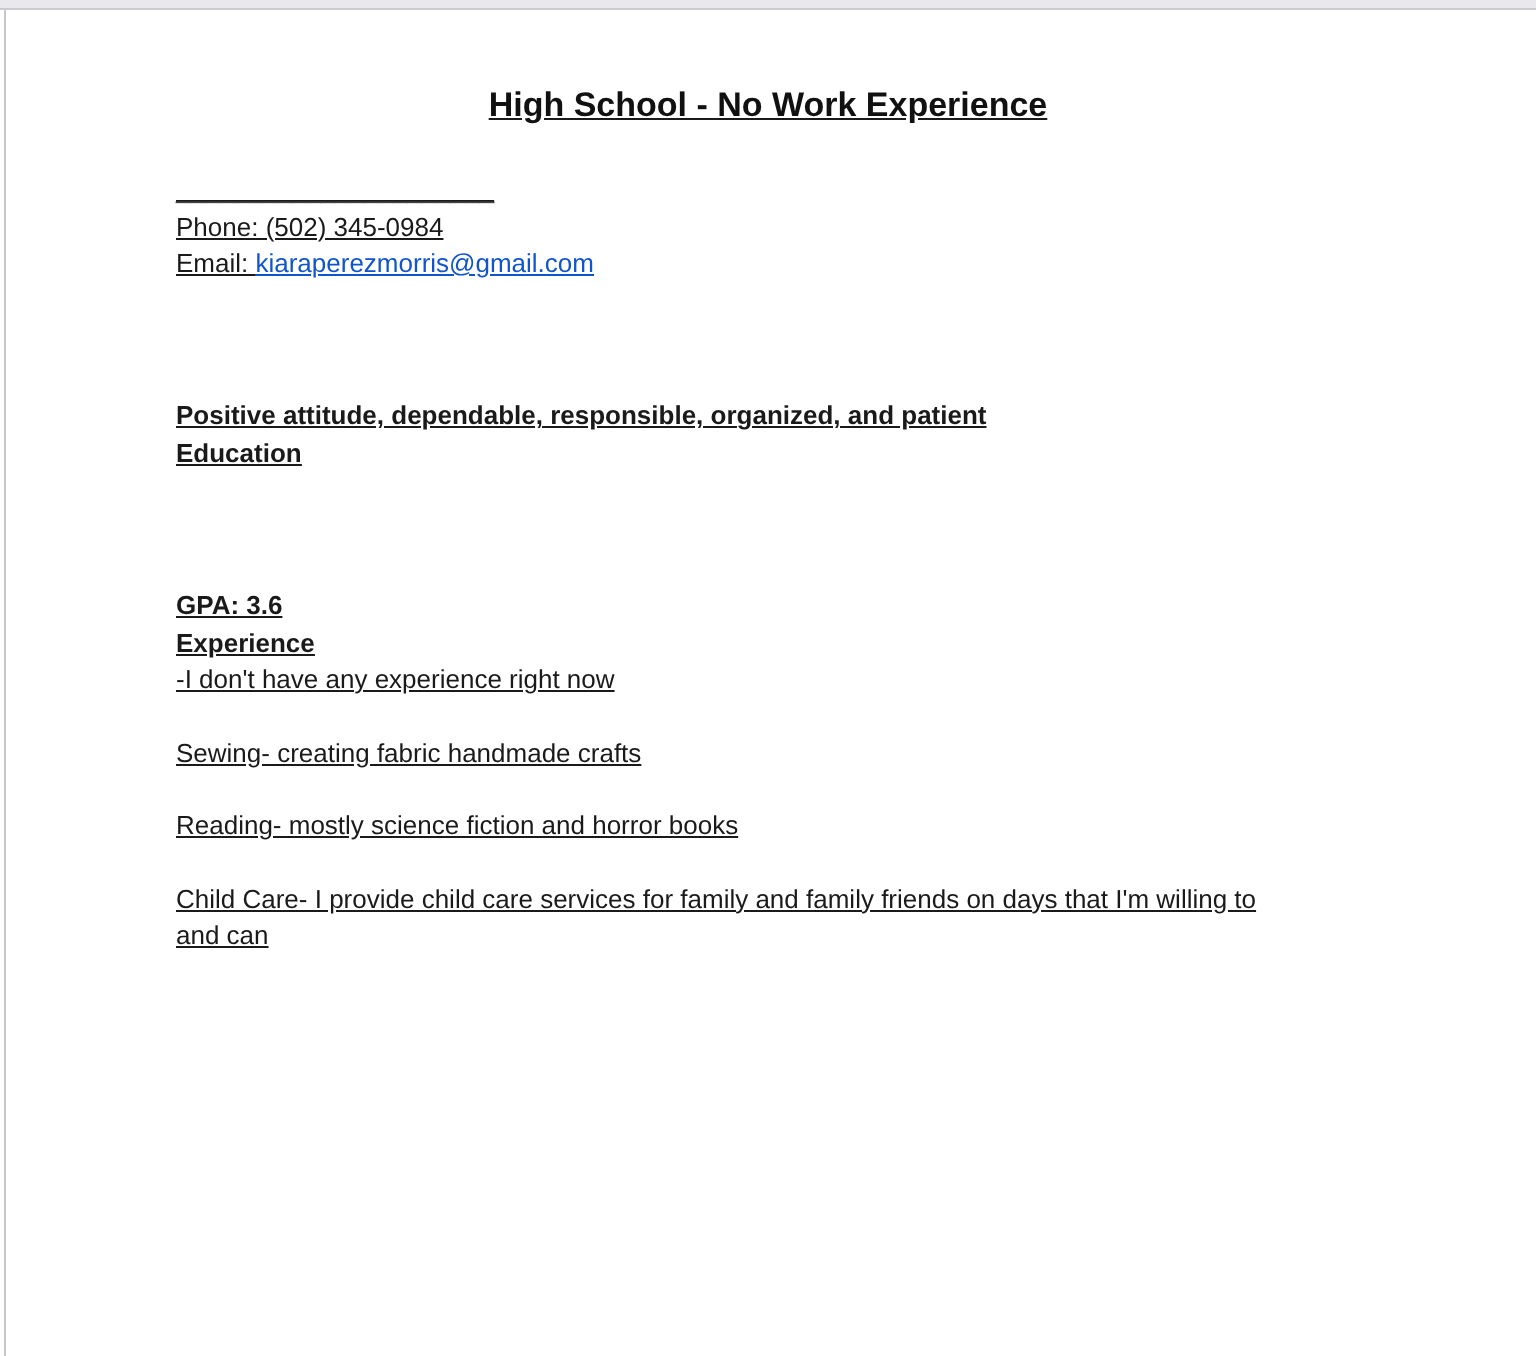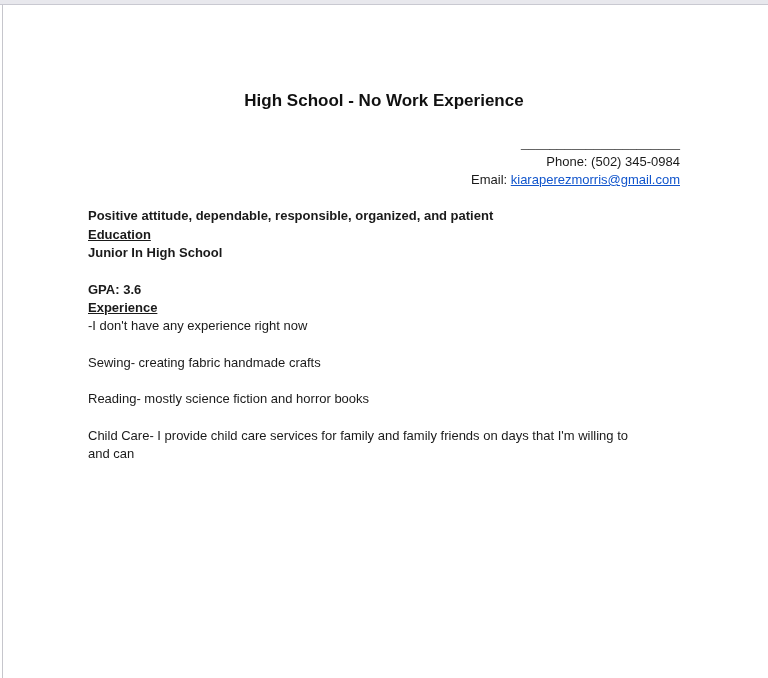--- a/index.html
+++ b/index.html
@@ -23,38 +23,39 @@
     position: absolute;
     top: 5px; bottom: 0; left: 2px;
     width: 1px;
     background: #c6c6cc;
   }
   .content {
     position: absolute;
     top: 5px;
     left: 88px;
     width: 592px;
-    padding-top: 85px;
+    padding-top: 37px;
+    text-decoration: underline;
   }
   .doc-title {
     font-size: 17px;
     font-weight: bold;
     line-height: 22px;
     text-align: center;
     color: #111111;
   }
   .line {
     font-size: 13px;
     line-height: 18.3px;
     min-height: 18.3px;
     white-space: normal;
   }
-  .center { text-align: right; }
+  .center { text-align: left; }
   .heading { font-weight: bold; text-decoration: underline; }
-  .bold { font-weight: bold; }
+  .bold { font-weight: bold; margin-top: 40px; }
   .signature {
     margin-top: 4px;
     color: #444444;
     letter-spacing: 0;
   }
   .email-link {
     color: #1155cc;
     text-decoration: underline;
     cursor: pointer;
   }
@@ -74,21 +75,20 @@
     <div class="line center signature">______________________</div>
 
     <div class="line center">Phone: (502) 345-0984</div>
     <div class="line center"><span>Email: </span><a class="email-link">kiaraperezmorris@gmail.com</a></div>
 
     <div class="line blank"></div>
 
     <div class="line bold">Positive attitude, dependable, responsible, organized, and patient</div>
 
     <div class="line heading">Education</div>
-    <div class="line bold">Junior In High School</div>
 
     <div class="line blank"></div>
 
     <div class="line bold">GPA: 3.6</div>
     <div class="line heading">Experience</div>
     <div class="line">-I don't have any experience right now</div>
 
     <div class="line blank"></div>
 
     <div class="line">Sewing- creating fabric handmade crafts</div>

